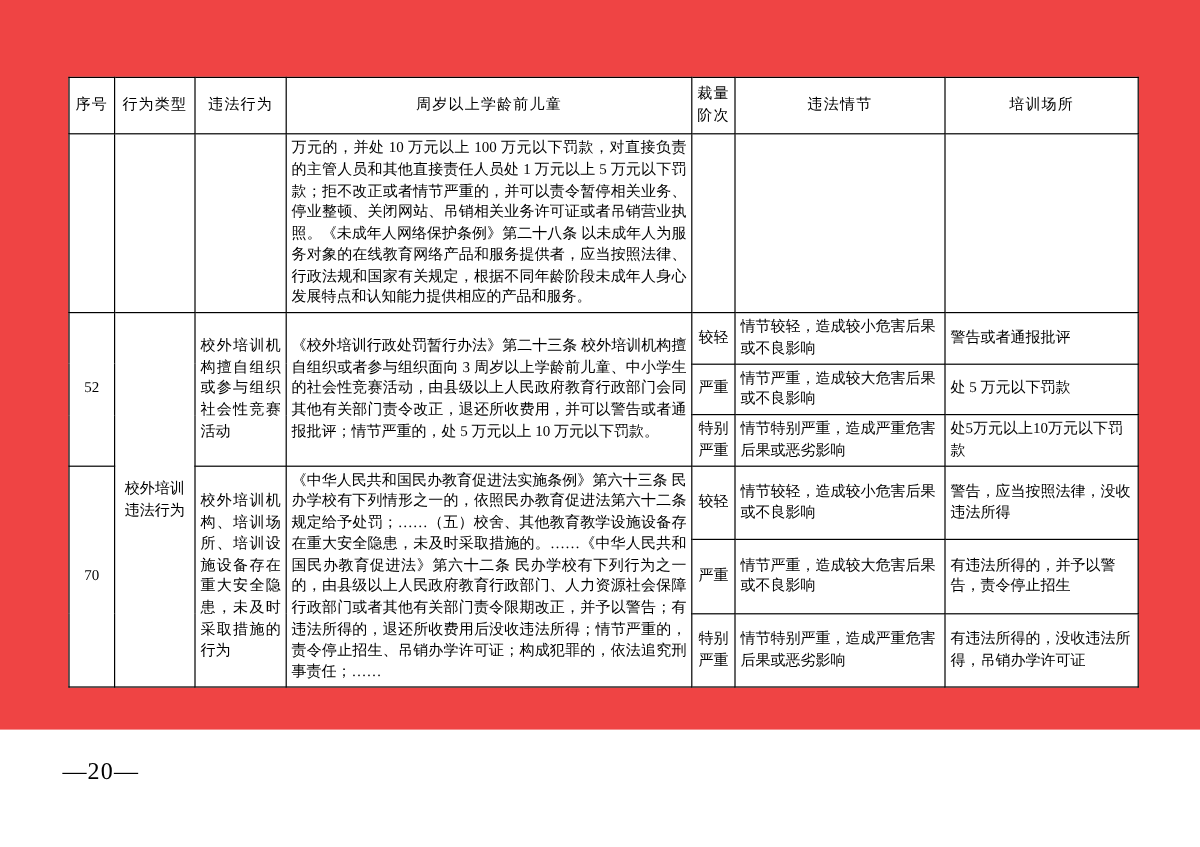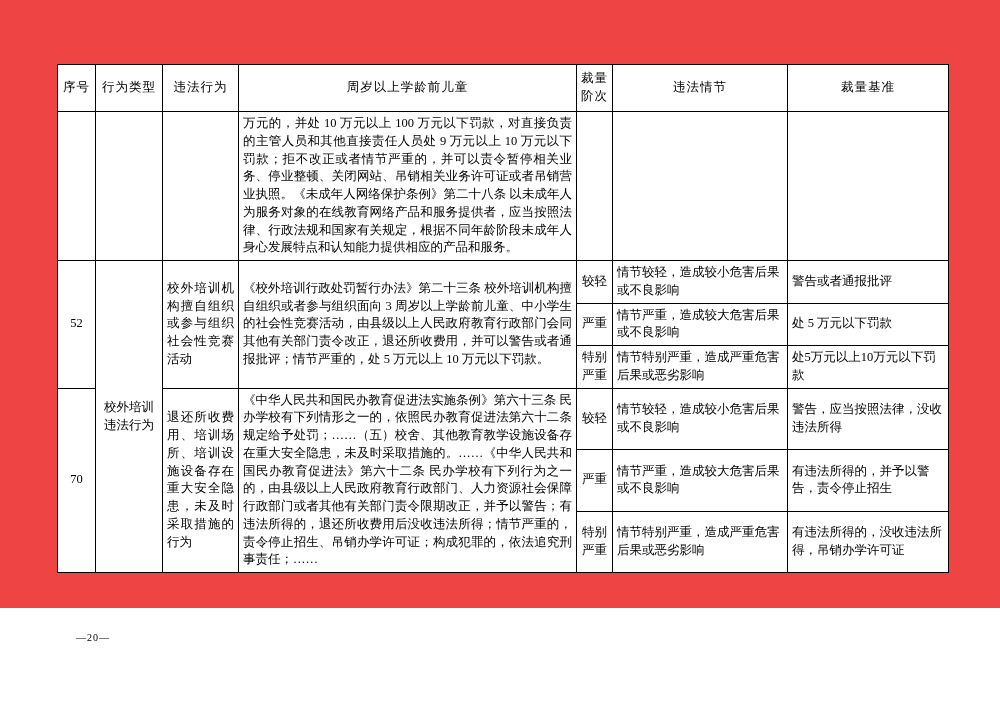--- a/index.html
+++ b/index.html
@@ -74,23 +74,23 @@
     letter-spacing: 0px;
     padding: 2px 1px;
   }
   .case-cell, .std-cell {
     font-size: 12.5px;
     line-height: 1.45;
     text-align: left;
   }
   .page-number {
     position: absolute;
-    left: 76px;
+    left: 52px;
     top: 632px;
-    font-size: 10px;
+    font-size: 20px;
     letter-spacing: 1px;
     font-family: "Liberation Serif", "DejaVu Serif", serif;
   }
 </style>
 </head>
 <body>
 
 <div class="page">
 
   <table class="doc-table">
@@ -107,30 +107,30 @@
       <tr>
         <th>序号</th>
         <th>行为类型</th>
         <th>违法行为</th>
         <th>周岁以上学龄前儿童</th>
         <th>
           <div>裁量</div>
           <div>阶次</div>
         </th>
         <th>违法情节</th>
-        <th>裁量基准</th>
+        <th>培训场所</th>
       </tr>
     </thead>
     <tbody>
 
       <tr>
         <td class="cell-center"></td>
         <td class="cell-center"></td>
         <td class="cell-center"></td>
-        <td class="law-text cell-top">万元的，并处 10 万元以上 100 万元以下罚款，对直接负责的主管人员和其他直接责任人员处 9 万元以上 10 万元以下罚款；拒不改正或者情节严重的，并可以责令暂停相关业务、停业整顿、关闭网站、吊销相关业务许可证或者吊销营业执照。《未成年人网络保护条例》第二十八条 以未成年人为服务对象的在线教育网络产品和服务提供者，应当按照法律、行政法规和国家有关规定，根据不同年龄阶段未成年人身心发展特点和认知能力提供相应的产品和服务。</td>
+        <td class="law-text cell-top">万元的，并处 10 万元以上 100 万元以下罚款，对直接负责的主管人员和其他直接责任人员处 1 万元以上 5 万元以下罚款；拒不改正或者情节严重的，并可以责令暂停相关业务、停业整顿、关闭网站、吊销相关业务许可证或者吊销营业执照。《未成年人网络保护条例》第二十八条 以未成年人为服务对象的在线教育网络产品和服务提供者，应当按照法律、行政法规和国家有关规定，根据不同年龄阶段未成年人身心发展特点和认知能力提供相应的产品和服务。</td>
         <td class="level-cell"></td>
         <td class="case-cell"></td>
         <td class="std-cell"></td>
       </tr>
 
       <tr>
         <td class="cell-center" rowspan="3">52</td>
         <td class="cell-center" rowspan="6">校外培训违法行为</td>
         <td class="vert-label" rowspan="3">校外培训机构擅自组织或参与组织社会性竞赛活动</td>
         <td class="law-text cell-top" rowspan="3">《校外培训行政处罚暂行办法》第二十三条 校外培训机构擅自组织或者参与组织面向 3 周岁以上学龄前儿童、中小学生的社会性竞赛活动，由县级以上人民政府教育行政部门会同其他有关部门责令改正，退还所收费用，并可以警告或者通报批评；情节严重的，处 5 万元以上 10 万元以下罚款。</td>
@@ -144,21 +144,21 @@
         <td class="std-cell">处 5 万元以下罚款</td>
       </tr>
       <tr>
         <td class="level-cell">特别严重</td>
         <td class="case-cell">情节特别严重，造成严重危害后果或恶劣影响</td>
         <td class="std-cell">处5万元以上10万元以下罚款</td>
       </tr>
 
       <tr>
         <td class="cell-center" rowspan="3">70</td>
-        <td class="vert-label" rowspan="3">退还所收费用、培训场所、培训设施设备存在重大安全隐患，未及时采取措施的行为</td>
+        <td class="vert-label" rowspan="3">校外培训机构、培训场所、培训设施设备存在重大安全隐患，未及时采取措施的行为</td>
         <td class="law-text cell-top" rowspan="3">《中华人民共和国民办教育促进法实施条例》第六十三条 民办学校有下列情形之一的，依照民办教育促进法第六十二条规定给予处罚；……（五）校舍、其他教育教学设施设备存在重大安全隐患，未及时采取措施的。……《中华人民共和国民办教育促进法》第六十二条 民办学校有下列行为之一的，由县级以上人民政府教育行政部门、人力资源社会保障行政部门或者其他有关部门责令限期改正，并予以警告；有违法所得的，退还所收费用后没收违法所得；情节严重的，责令停止招生、吊销办学许可证；构成犯罪的，依法追究刑事责任；……</td>
         <td class="level-cell">较轻</td>
         <td class="case-cell">情节较轻，造成较小危害后果或不良影响</td>
         <td class="std-cell">警告，应当按照法律，没收违法所得</td>
       </tr>
       <tr>
         <td class="level-cell">严重</td>
         <td class="case-cell">情节严重，造成较大危害后果或不良影响</td>
         <td class="std-cell">有违法所得的，并予以警告，责令停止招生</td>
       </tr>

